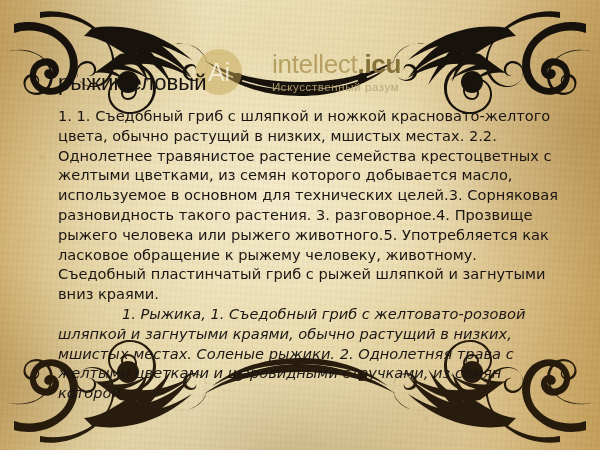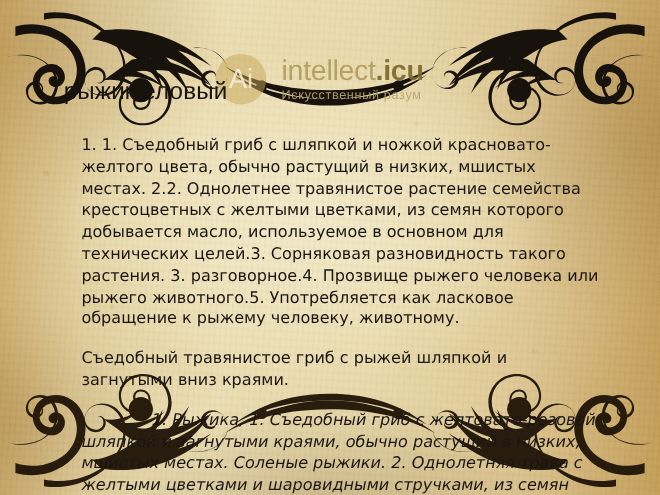--- a/index.html
+++ b/index.html
@@ -72,21 +72,21 @@
     width: 46px; height: 46px;
     border-radius: 50%;
     background: rgba(196,165,86,0.55);
     display: flex; align-items: center; justify-content: center;
     font-family: "Liberation Sans", sans-serif;
     font-size: 25px;
     color: #f4ecd2;
     line-height: 1;
     flex: 0 0 auto;
   }
-  #logo-text { display: flex; flex-direction: column; line-height: 1; }
+  #logo-text { display: flex; flex-direction: column; line-height: 1; margin-left: 16px; }
   #logo-word {
     font-family: "Liberation Sans", sans-serif;
     font-size: 26px;
     color: #b29c5d;
     letter-spacing: -0.3px;
   }
   #logo-word b { color: #7e6a30; font-weight: 700; }
   #logo-tag {
     margin-top: 5px;
     font-family: Liberation Sans, sans-serif;
@@ -99,21 +99,21 @@
     position: absolute;
     left: 58px;
     top: 106px;
     width: 506px;
     z-index: 4;
     font-family: "DejaVu Sans", sans-serif;
     font-size: 14.6px;
     line-height: 19.8px;
     color: #1b1613;
   }
-  #body-text p { margin: 16px; }
+  #body-text p { margin: 0; }
   #body-text p.indent { text-indent: 64px; font-style: italic; }
 </style>
 </head>
 <body>
 
 <div id="slide">
 
   <div id="grain"></div>
 
   <svg class="orn" id="orn-top" viewBox="0 0 608 120" width="608" height="120" xmlns="http://www.w3.org/2000/svg">
@@ -176,17 +176,17 @@
     <div id="logo-text">
       <div id="logo-word"><span>intellect</span><b>.icu</b></div>
       <div id="logo-tag">Искусственный  разум</div>
     </div>
   </div>
 
   <div id="title">рыжик еловый</div>
 
   <div id="body-text">
     <p>1. 1. Съедобный гриб с шляпкой и ножкой красновато-желтого цвета, обычно растущий в низких, мшистых местах. 2.2. Однолетнее травянистое растение семейства крестоцветных с желтыми цветками, из семян которого добывается масло, используемое в основном для технических целей.3. Сорняковая разновидность такого растения. 3. разговорное.4. Прозвище рыжего человека или рыжего животного.5. Употребляется как ласковое обращение к рыжему человеку, животному.</p>
-    <p>Съедобный травянистое гриб с рыжей шляпкой и загнутыми вниз краями.</p>
+    <p>Съедобный пластинчатый гриб с рыжей шляпкой и загнутыми вниз краями.</p>
     <p class="indent">1. Рыжика, 1. Съедобный гриб с желтовато-розовой шляпкой и загнутыми краями, обычно растущий в низких, мшистых местах. Соленые рыжики. 2. Однолетняя трава с желтыми цветками и шаровидными стручками, из семян которой</p>
   </div>
 
 </div>
 
 </body></html>

